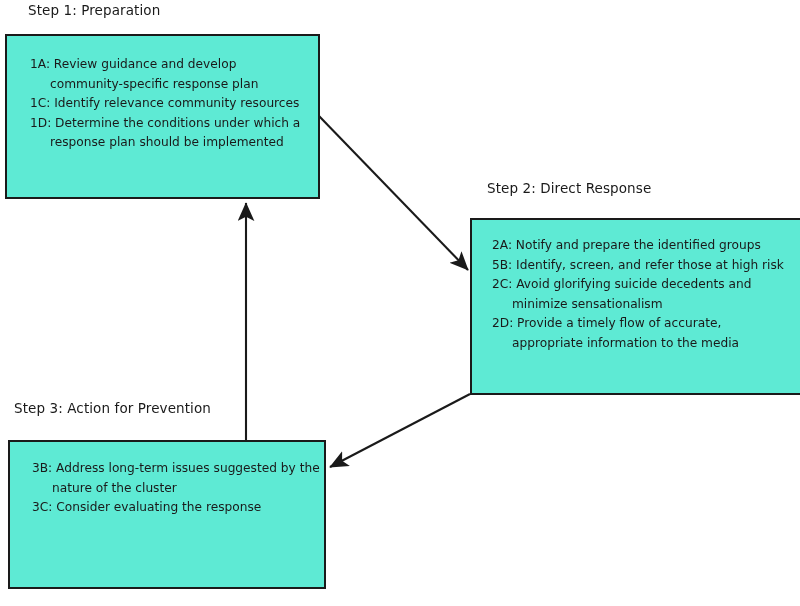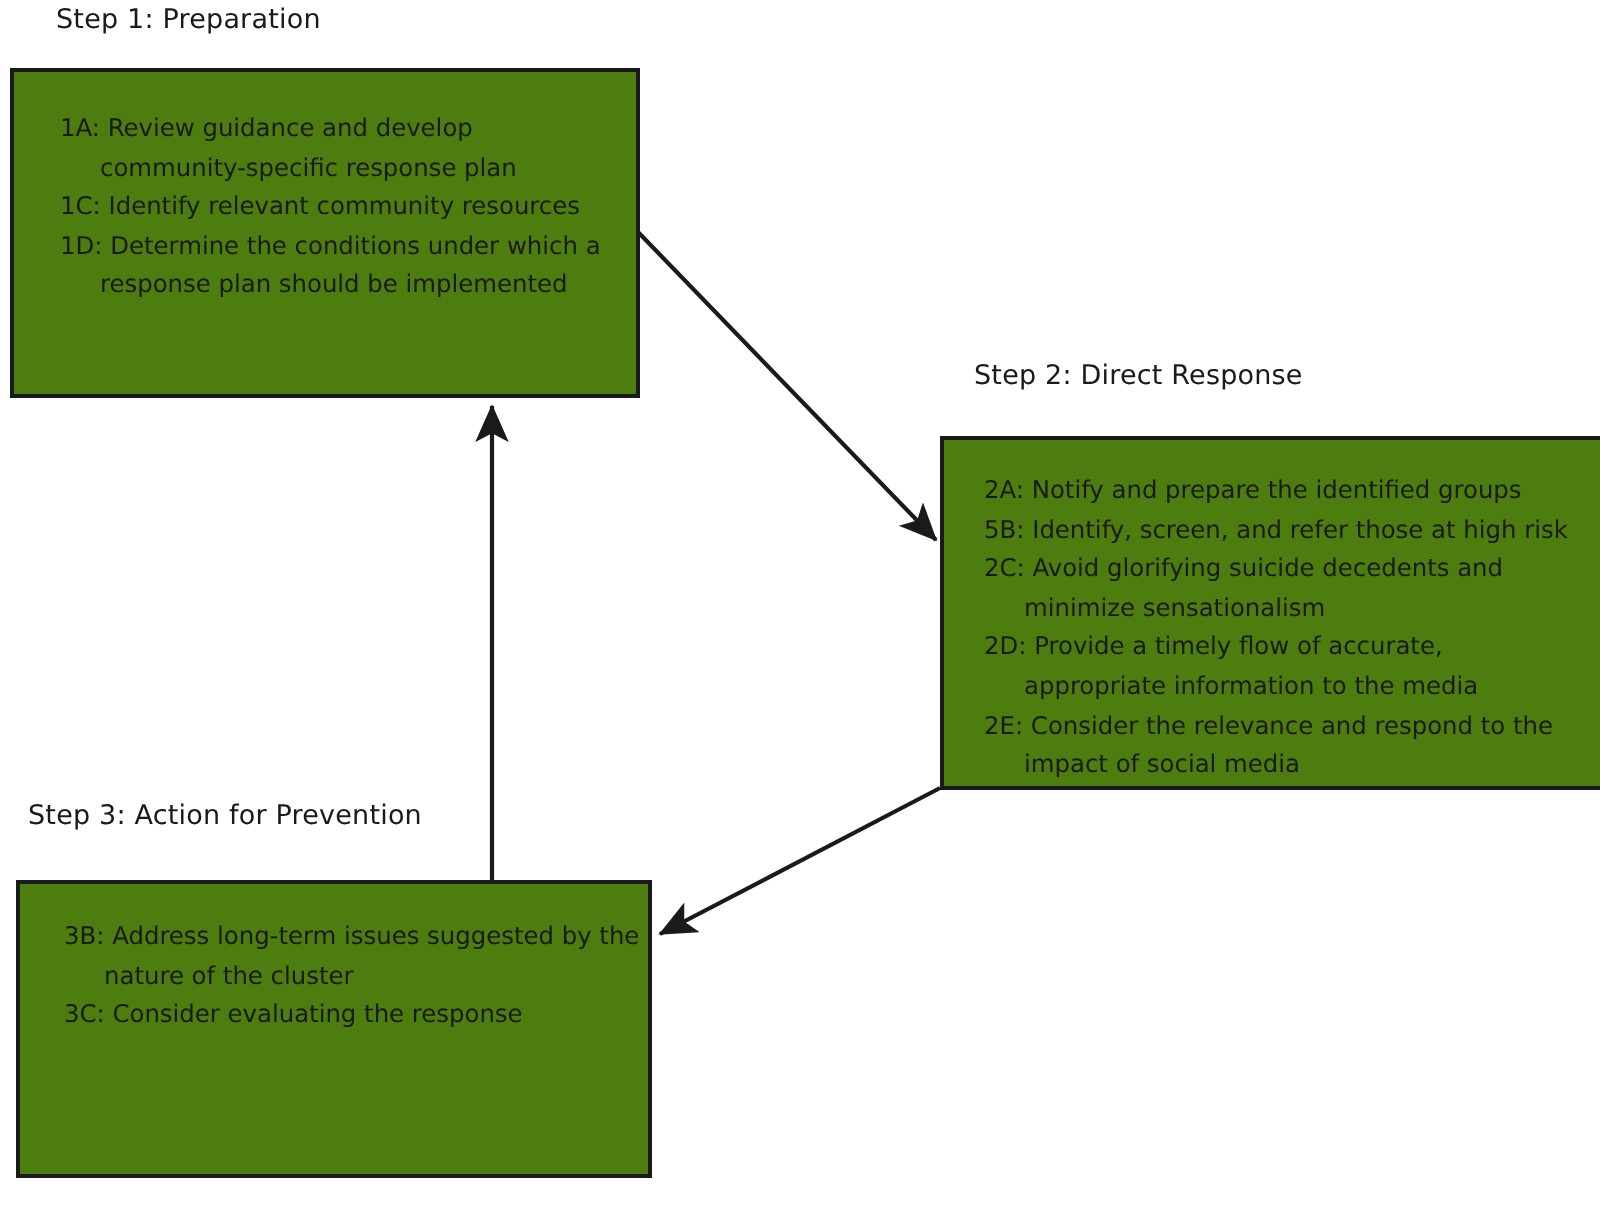--- a/index.html
+++ b/index.html
@@ -21,21 +21,21 @@
     font-size: 13.5px;
     line-height: 17px;
     color: #1a1a1a;
     white-space: nowrap;
     letter-spacing: 0.1px;
   }
   .step-box {
     position: absolute;
     box-sizing: border-box;
     border: 2.2px solid #1a1a1a;
-    background: #4d7c0f;
+    background: #5eead4;
   }
   .box-items {
     position: absolute;
     left: 0;
     top: 0;
     font-size: 12.2px;
     line-height: 19.6px;
     color: #1a1a1a;
   }
   .box-item {
@@ -86,34 +86,33 @@
     <line x1="470" y1="394" x2="330" y2="467" stroke="#1a1a1a" stroke-width="2.1" marker-end="url(#ah)"></line>
 
     <line x1="246" y1="440" x2="246" y2="203" stroke="#1a1a1a" stroke-width="2.1" marker-end="url(#ah)"></line>
   </svg>
 
   <div class="step-heading" id="heading-1">Step 1: Preparation</div>
 
   <div class="step-box" id="box-1">
     <div class="box-items" id="box-1-items">
       <p class="box-item">1A: Review guidance and develop community-specific response plan</p>
-      <p class="box-item">1C: Identify relevant community resources</p>
+      <p class="box-item">1C: Identify relevance community resources</p>
       <p class="box-item">1D: Determine the conditions under which a response plan should be implemented</p>
     </div>
   </div>
 
   <div class="step-heading" id="heading-2">Step 2: Direct Response</div>
 
   <div class="step-box" id="box-2">
     <div class="box-items" id="box-2-items">
       <p class="box-item">2A: Notify and prepare the identified groups</p>
       <p class="box-item">5B: Identify, screen, and refer those at high risk</p>
       <p class="box-item">2C: Avoid glorifying suicide decedents and minimize sensationalism</p>
       <p class="box-item">2D: Provide a timely flow of accurate, appropriate information to the media</p>
-      <p class="box-item">2E: Consider the relevance and respond to the impact of social media</p>
     </div>
   </div>
 
   <div class="step-heading" id="heading-3">Step 3: Action for Prevention</div>
 
   <div class="step-box" id="box-3">
     <div class="box-items" id="box-3-items">
       <p class="box-item">3B: Address long-term issues suggested by the nature of the cluster</p>
       <p class="box-item">3C: Consider evaluating the response</p>
     </div>

